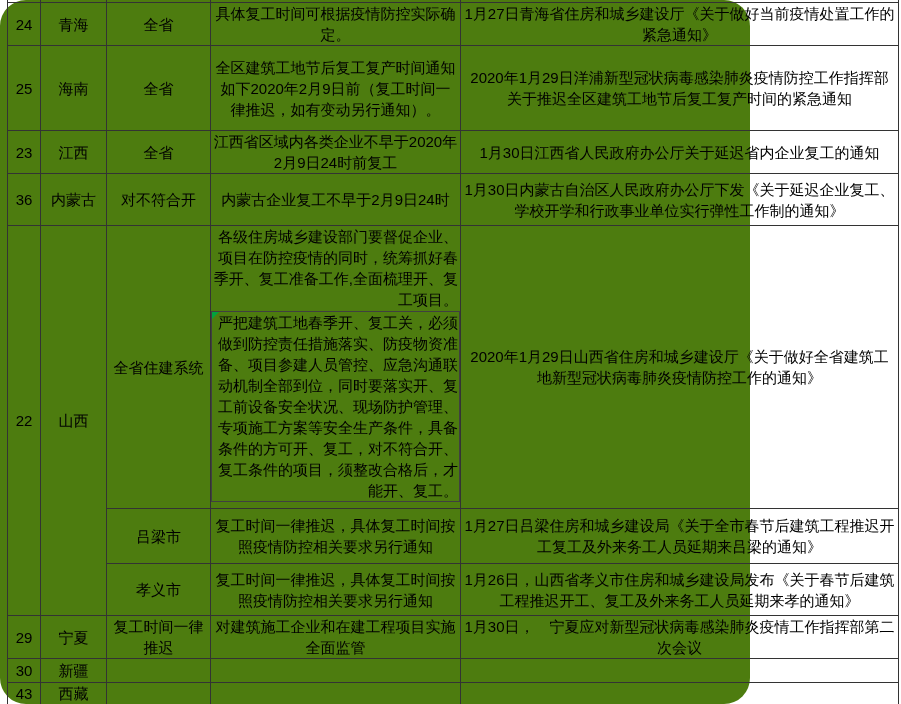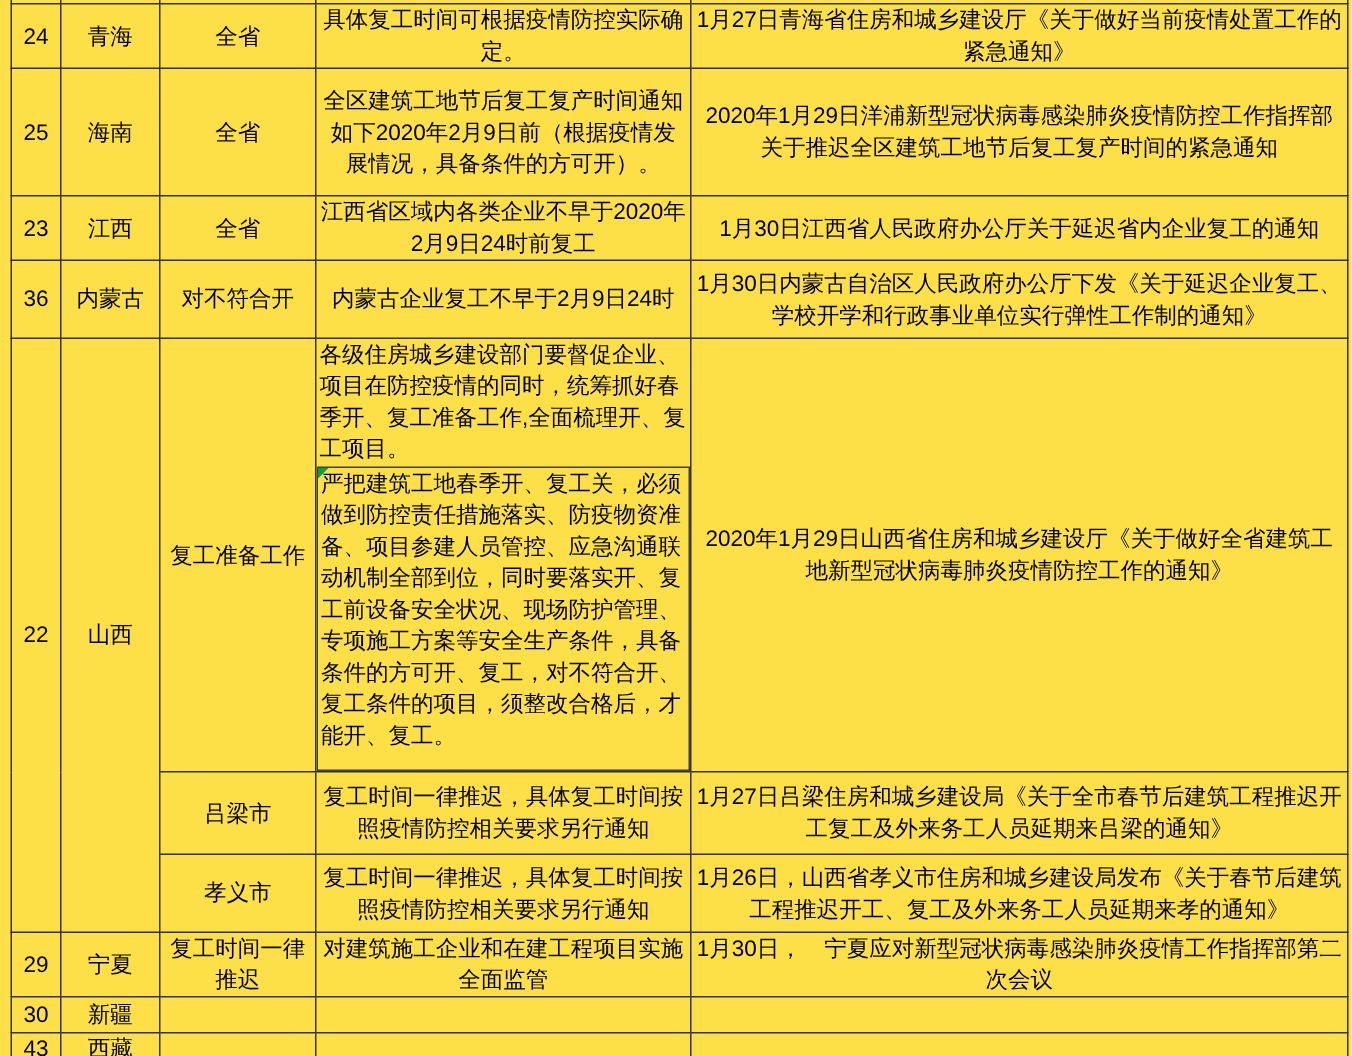--- a/index.html
+++ b/index.html
@@ -1,40 +1,40 @@
 <!DOCTYPE html>
 <html><head>
 <meta charset="utf-8">
 <style>
   html,body{margin:0;padding:0;}
   body{
     width:901px;height:704px;overflow:hidden;background:#ffffff;
     font-family:"Liberation Sans","DejaVu Sans",sans-serif;
     color:#000;
   }
-  .page{position:relative;width:901px;height:704px;background:#fde047;}
+  .page{position:relative;width:750px;height:704px;background:#4d7c0f;border-radius:26px;}
   table.grid{
     border-collapse:collapse;table-layout:fixed;
     position:absolute;left:7px;top:0;width:891px;
   }
   table.grid td{
     border:1px solid #333;
     font-size:15px;line-height:21px;
     padding:0 2px;overflow:hidden;
     word-break:break-all;
   }
   td.cc{text-align:center;vertical-align:middle;}
   td.cl{text-align:center;vertical-align:middle;}
-  td.ct{text-align:left;vertical-align:top;padding-top:2px;}
+  td.ct{text-align:right;vertical-align:top;padding-top:2px;}
   tr.stub-top td{border-top-style:hidden;height:2px;padding:0;line-height:0;}
   .inner-box{
     position:relative;
     border:1px solid #404040;
     margin:1px -2px 0 -2px;
-    padding:0 1px 12px 2px;
+    padding:0 1px 0 2px;
   }
   .green-tri{
     position:absolute;left:0;top:0;width:7px;height:7px;
     background:#00a33e;
     clip-path:polygon(0 0,100% 0,0 100%);
   }
 </style>
 </head>
 <body>
 
@@ -62,21 +62,21 @@
       <td class="cc">青海</td>
       <td class="cc">全省</td>
       <td class="cl">具体复工时间可根据疫情防控实际确定。</td>
       <td class="cl">1月27日青海省住房和城乡建设厅《关于做好当前疫情处置工作的紧急通知》</td>
     </tr>
 
     <tr style="height:85px">
       <td class="cc">25</td>
       <td class="cc">海南</td>
       <td class="cc">全省</td>
-      <td class="cl">全区建筑工地节后复工复产时间通知如下2020年2月9日前（根据疫情发展情况，具备条件的方可开）。</td>
+      <td class="cl">全区建筑工地节后复工复产时间通知如下2020年2月9日前（复工时间一律推迟，如有变动另行通知）。</td>
       <td class="cl">2020年1月29日洋浦新型冠状病毒感染肺炎疫情防控工作指挥部关于推迟全区建筑工地节后复工复产时间的紧急通知</td>
     </tr>
 
     <tr style="height:40px">
       <td class="cc">23</td>
       <td class="cc">江西</td>
       <td class="cc">全省</td>
       <td class="cl">江西省区域内各类企业不早于2020年2月9日24时前复工</td>
       <td class="cl">1月30日江西省人民政府办公厅关于延迟省内企业复工的通知</td>
     </tr>
@@ -85,21 +85,21 @@
       <td class="cc">36</td>
       <td class="cc">内蒙古</td>
       <td class="cc">对不符合开</td>
       <td class="cl">内蒙古企业复工不早于2月9日24时</td>
       <td class="cl">1月30日内蒙古自治区人民政府办公厅下发《关于延迟企业复工、学校开学和行政事业单位实行弹性工作制的通知》</td>
     </tr>
 
     <tr style="height:283px">
       <td class="cc" rowspan="3">22</td>
       <td class="cc" rowspan="3">山西</td>
-      <td class="cc">复工准备工作</td>
+      <td class="cc">全省住建系统</td>
       <td class="ct">
         <div>各级住房城乡建设部门要督促企业、项目在防控疫情的同时，统筹抓好春季开、复工准备工作,全面梳理开、复工项目。</div>
         <div class="inner-box">
           <span class="green-tri"></span>
           <span>严把建筑工地春季开、复工关，必须做到防控责任措施落实、防疫物资准备、项目参建人员管控、应急沟通联动机制全部到位，同时要落实开、复工前设备安全状况、现场防护管理、专项施工方案等安全生产条件，具备条件的方可开、复工，对不符合开、复工条件的项目，须整改合格后，才能开、复工。</span>
         </div>
       </td>
       <td class="cl">2020年1月29日山西省住房和城乡建设厅《关于做好全省建筑工地新型冠状病毒肺炎疫情防控工作的通知》</td>
     </tr>
 

